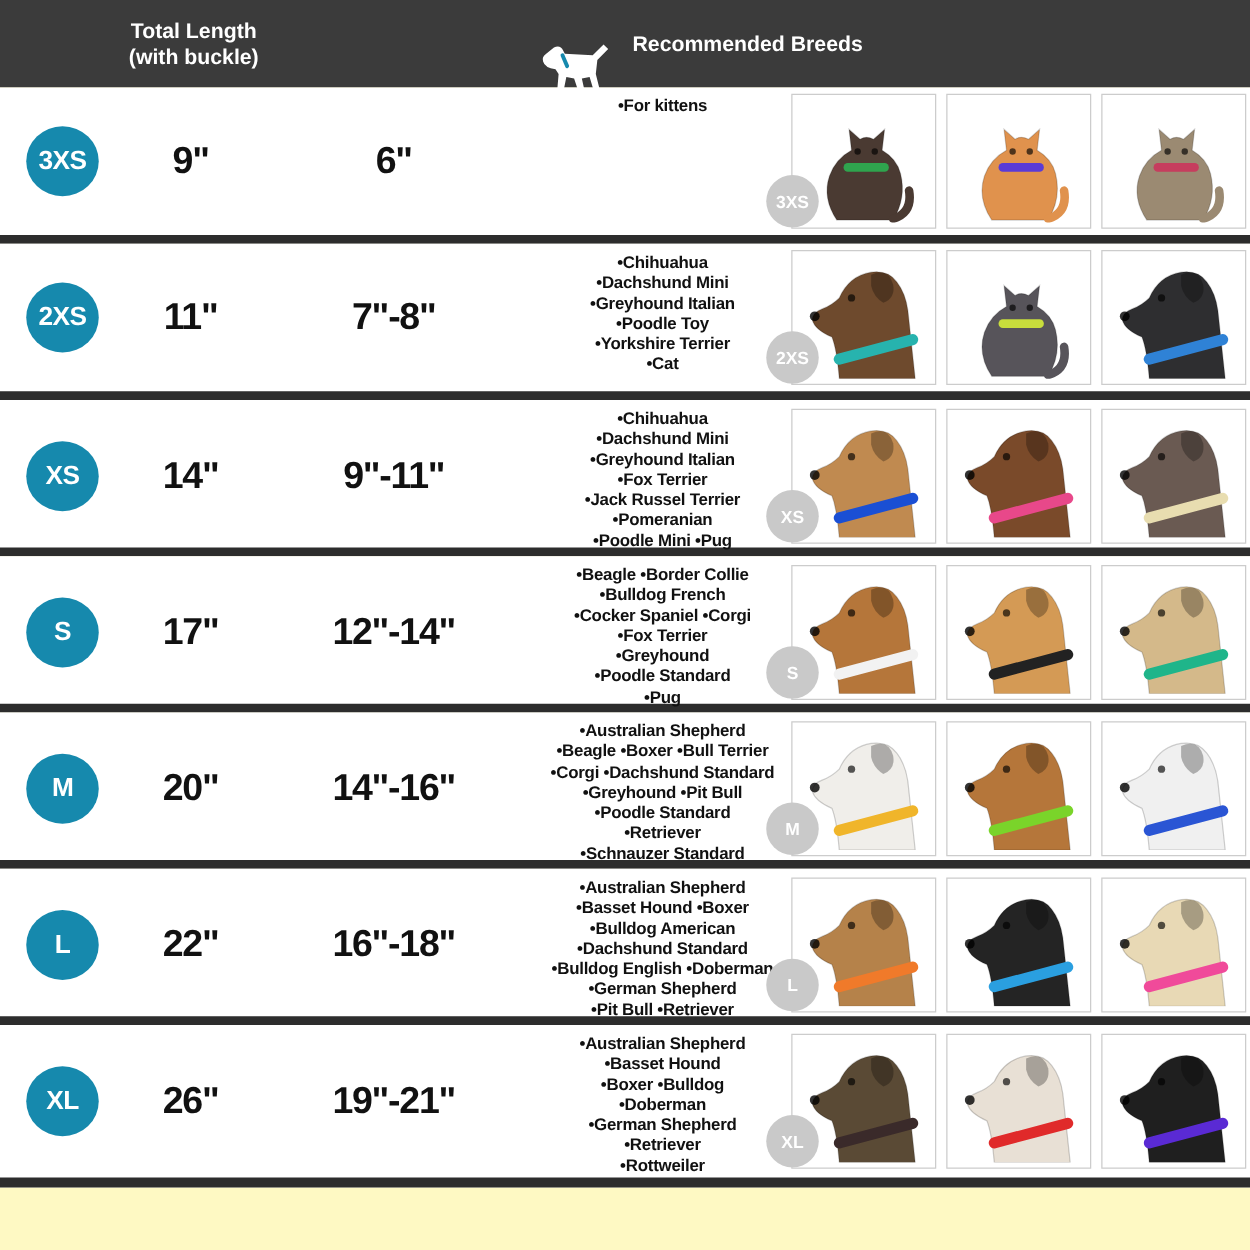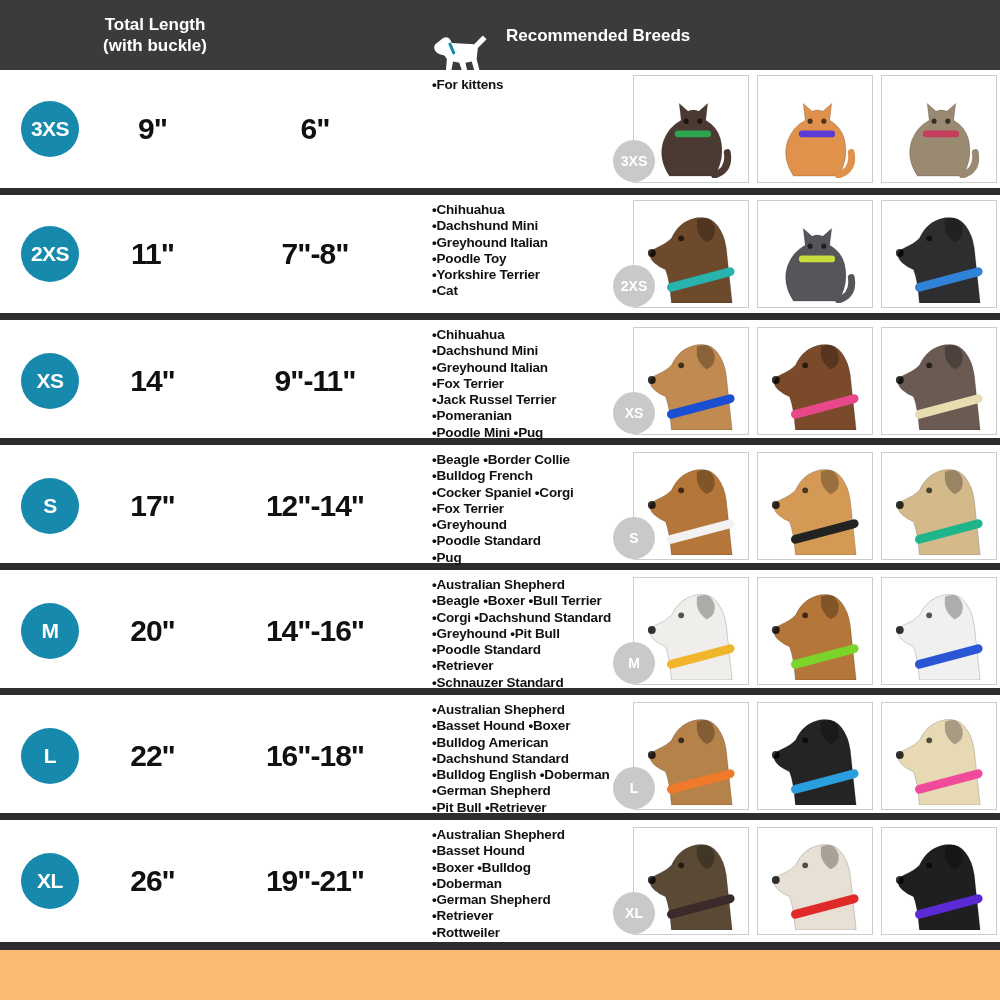--- a/index.html
+++ b/index.html
@@ -1,17 +1,17 @@
 <!DOCTYPE html>
 <html style="--accent: #1689ad; --hdr-bg: #3b3b3b; --divider: #2d2d2d;"><head>
 <meta charset="utf-8">
 <style>
   html,body{margin:0;padding:0;background:#ffffff;}
   .page{
-    width:1000px;height:1000px;overflow:hidden;background:#fdba74;
+    width:1000px;height:1000px;overflow:hidden;background:#fef9c3;
     font-family:"Liberation Sans","DejaVu Sans",sans-serif;position:relative;
     box-sizing:border-box;
   }
   
   .hdr{
     position:relative;height:70px;background:var(--hdr-bg,#3b3b3b);color:#ffffff;
   }
   .hdr .hcol{position:absolute;top:50%;transform:translateY(-50%);
     font-weight:bold;font-size:17px;line-height:21px;text-align:center;white-space:pre-line;}
   .hcol1{left:55px;width:200px;}
@@ -19,21 +19,21 @@
   .hcol3{left:432px;right:10px;display:flex;align-items:center;gap:12px;text-align:left;}
   .hcol3 .hlabel{font-weight:bold;font-size:17px;}
   .dogicon{width:62px;height:46px;flex:0 0 auto;}
   
   .row{
     position:relative;height:125px;border-bottom:7px solid var(--divider,#2d2d2d);
     display:grid;grid-template-columns:100px 105px 220px 203px 372px;
     box-sizing:border-box;background:#fff;
   }
   .row:last-child{height:130px;border-bottom-width:8px;}
-  .cell{position:relative;}
+  .cell{position:relative;text-align:center;}
   .c-badge{display:flex;align-items:center;justify-content:center;}
   .badge{
     width:58px;height:56px;border-radius:50%;background:var(--accent,#1689ad);
     color:#fff;font-weight:bold;font-size:21px;letter-spacing:-0.5px;
     display:flex;align-items:center;justify-content:center;
   }
   .c-val{display:flex;align-items:center;justify-content:center;
     font-weight:bold;font-size:30px;color:#111;letter-spacing:-1px;}
   .c-breeds{padding:7px 0 0 7px;box-sizing:border-box;}
   .breeds{

